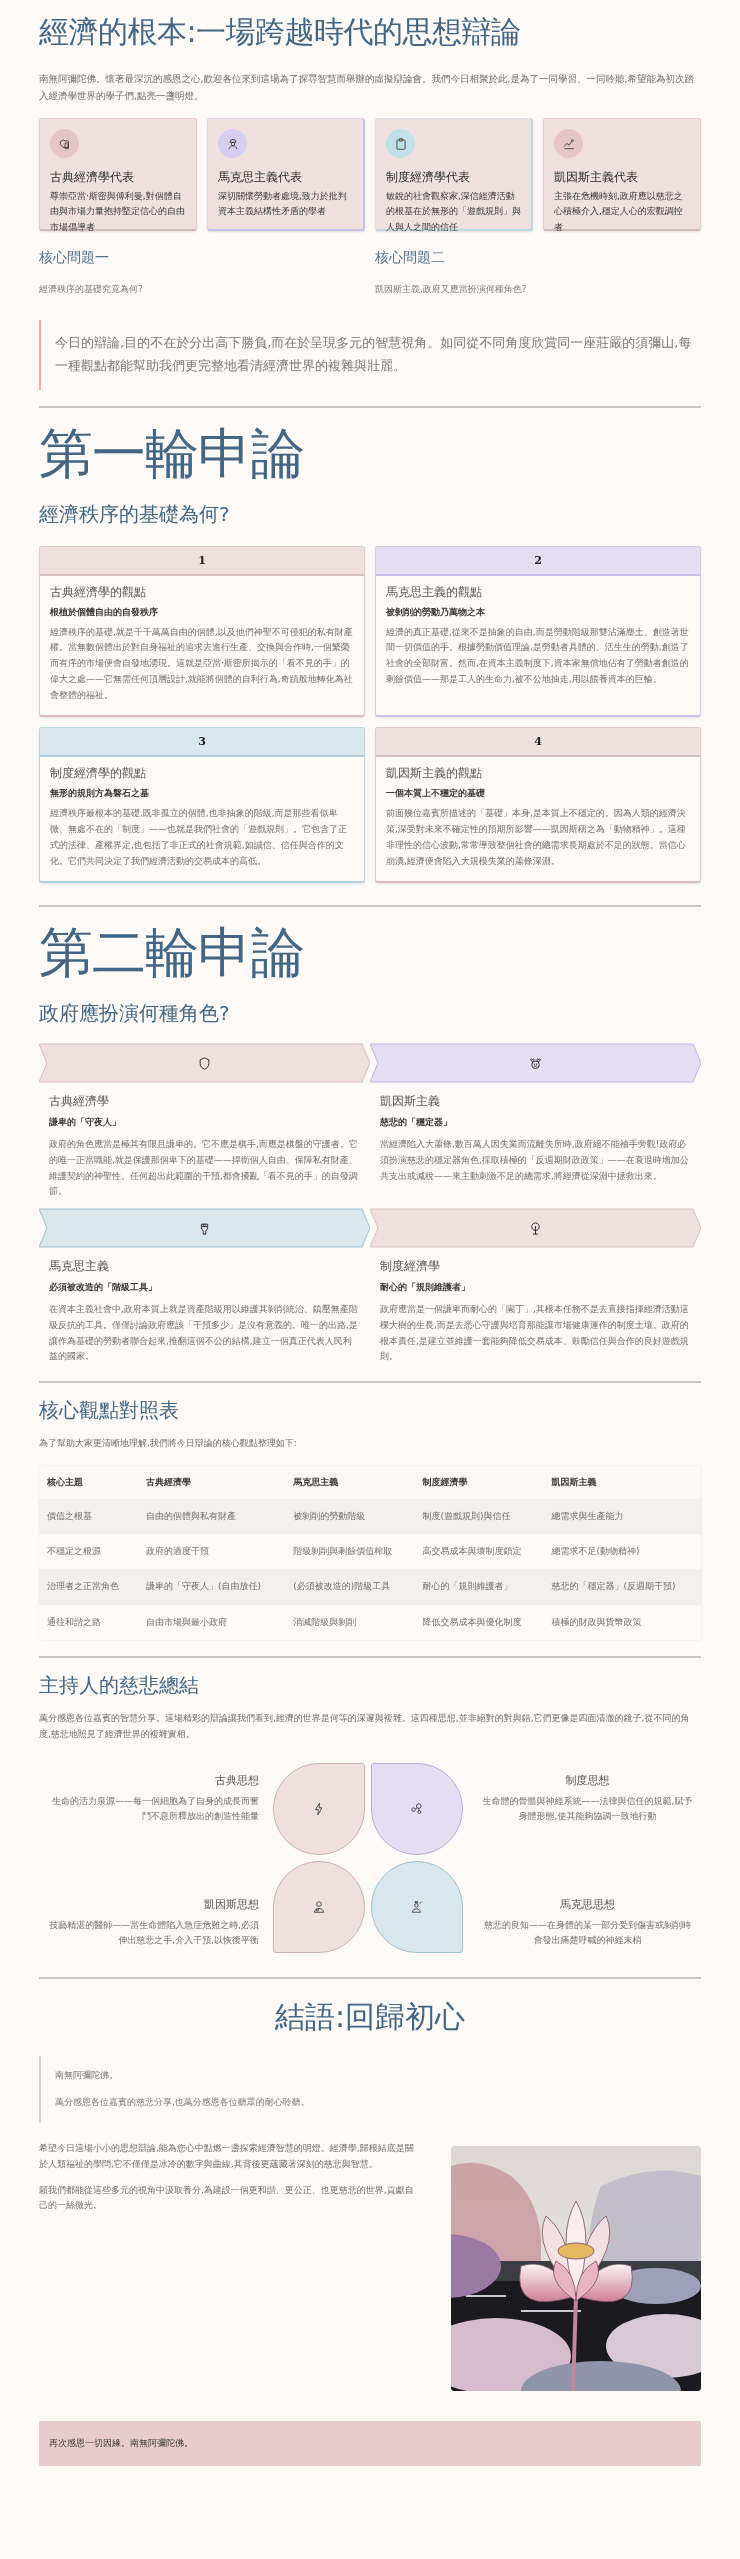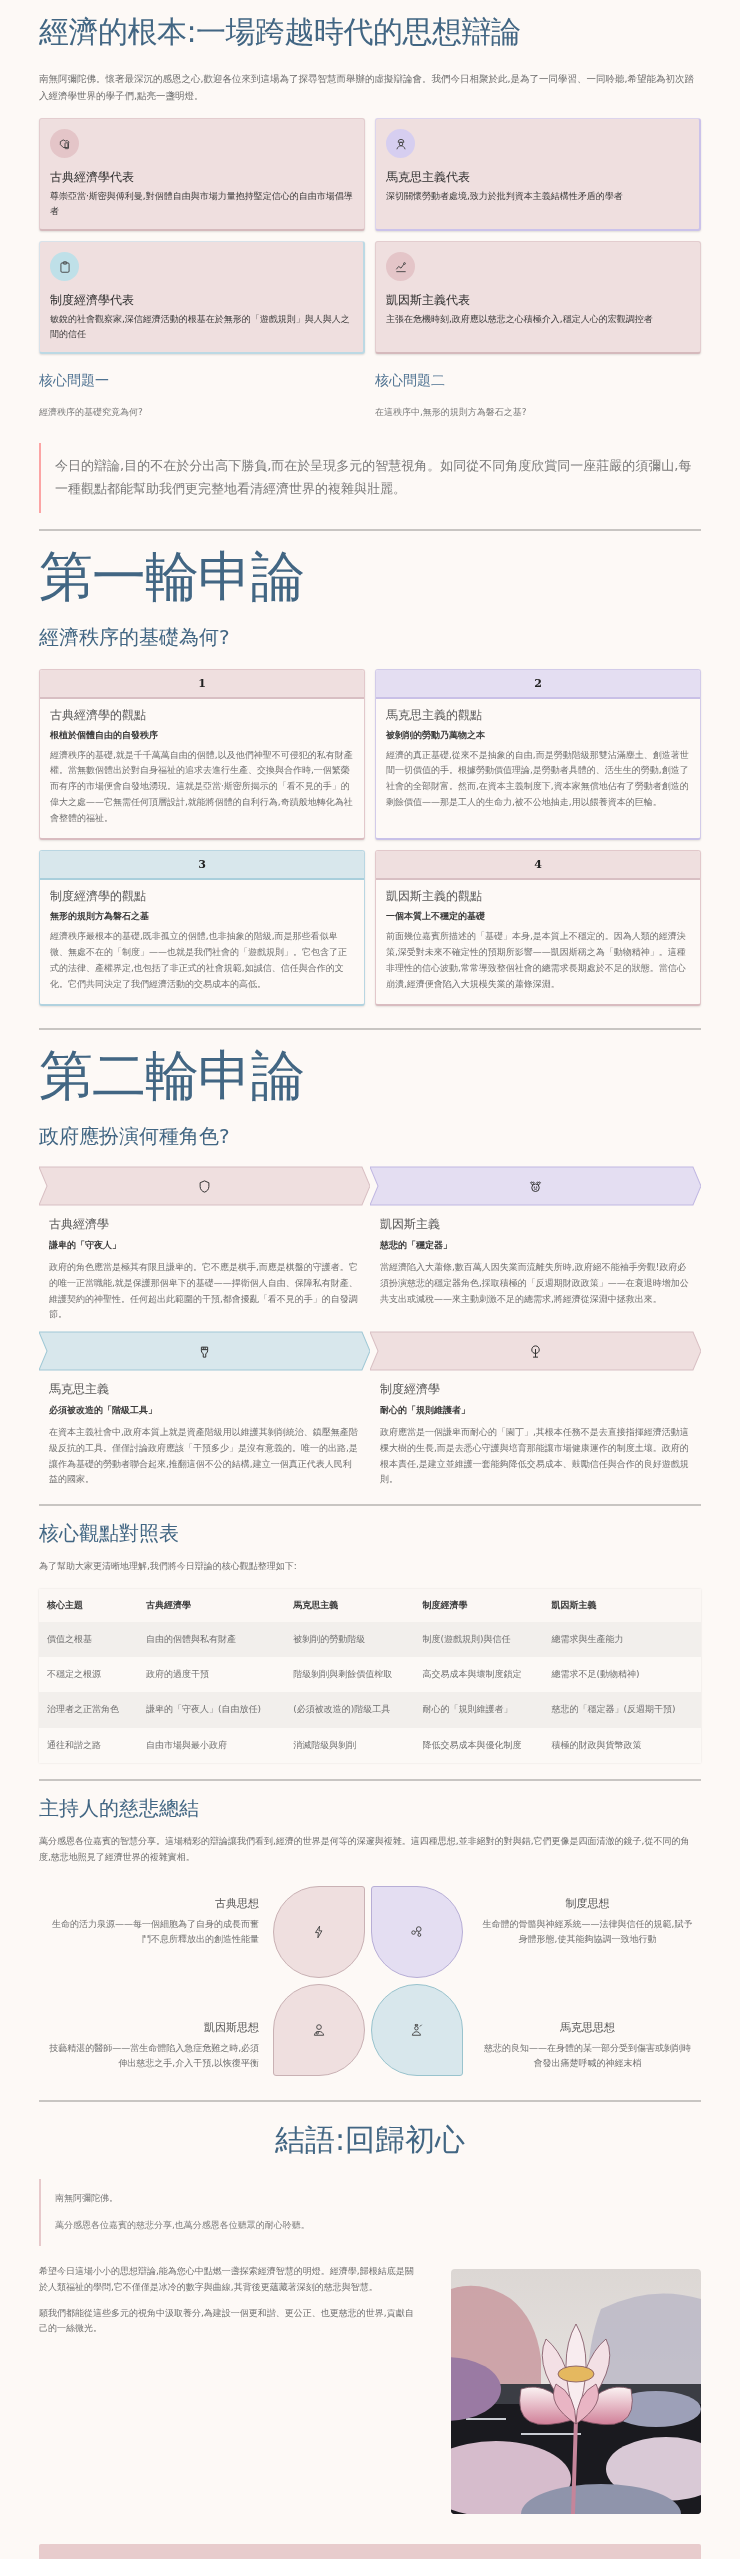--- a/index.html
+++ b/index.html
@@ -21,21 +21,21 @@
     letter-spacing: -0.5px;
   }
   .intro {
     font-size: 9.5px;
     color: #6d6d6d;
     margin-top: 20px;
     line-height: 1.75;
   }
   .rep-grid {
     display: grid;
-    grid-template-columns: 1fr 1fr;
+    grid-template-columns: 1fr 1fr 1fr 1fr;
     gap: 10px 10px;
     margin-top: 14px;
   }
   .rep-card {
     background: #efdfdf;
     border-radius: 3px;
     padding: 10px 10px 10px 10px;
     height: 113px;
     box-shadow: 0 1px 2px rgba(0,0,0,0.12);
   }
@@ -205,21 +205,21 @@
     </div>
   </div>
 
   <div class="q-grid">
     <div>
       <div class="q-title">核心問題一</div>
       <div class="q-text">經濟秩序的基礎究竟為何?</div>
     </div>
     <div>
       <div class="q-title">核心問題二</div>
-      <div class="q-text">在這秩序中,無形的規則方為磐石之基?</div>
+      <div class="q-text">凱因斯主義,政府又應當扮演何種角色?</div>
     </div>
   </div>
 
   <blockquote class="quote">今日的辯論,目的不在於分出高下勝負,而在於呈現多元的智慧視角。如同從不同角度欣賞同一座莊嚴的須彌山,每一種觀點都能幫助我們更完整地看清經濟世界的複雜與壯麗。</blockquote>
   <hr class="div">
 
   <h2 class="round-title">第一輪申論</h2>
   <h3 class="round-sub">經濟秩序的基礎為何?</h3>
 
   <div class="arg-grid">

